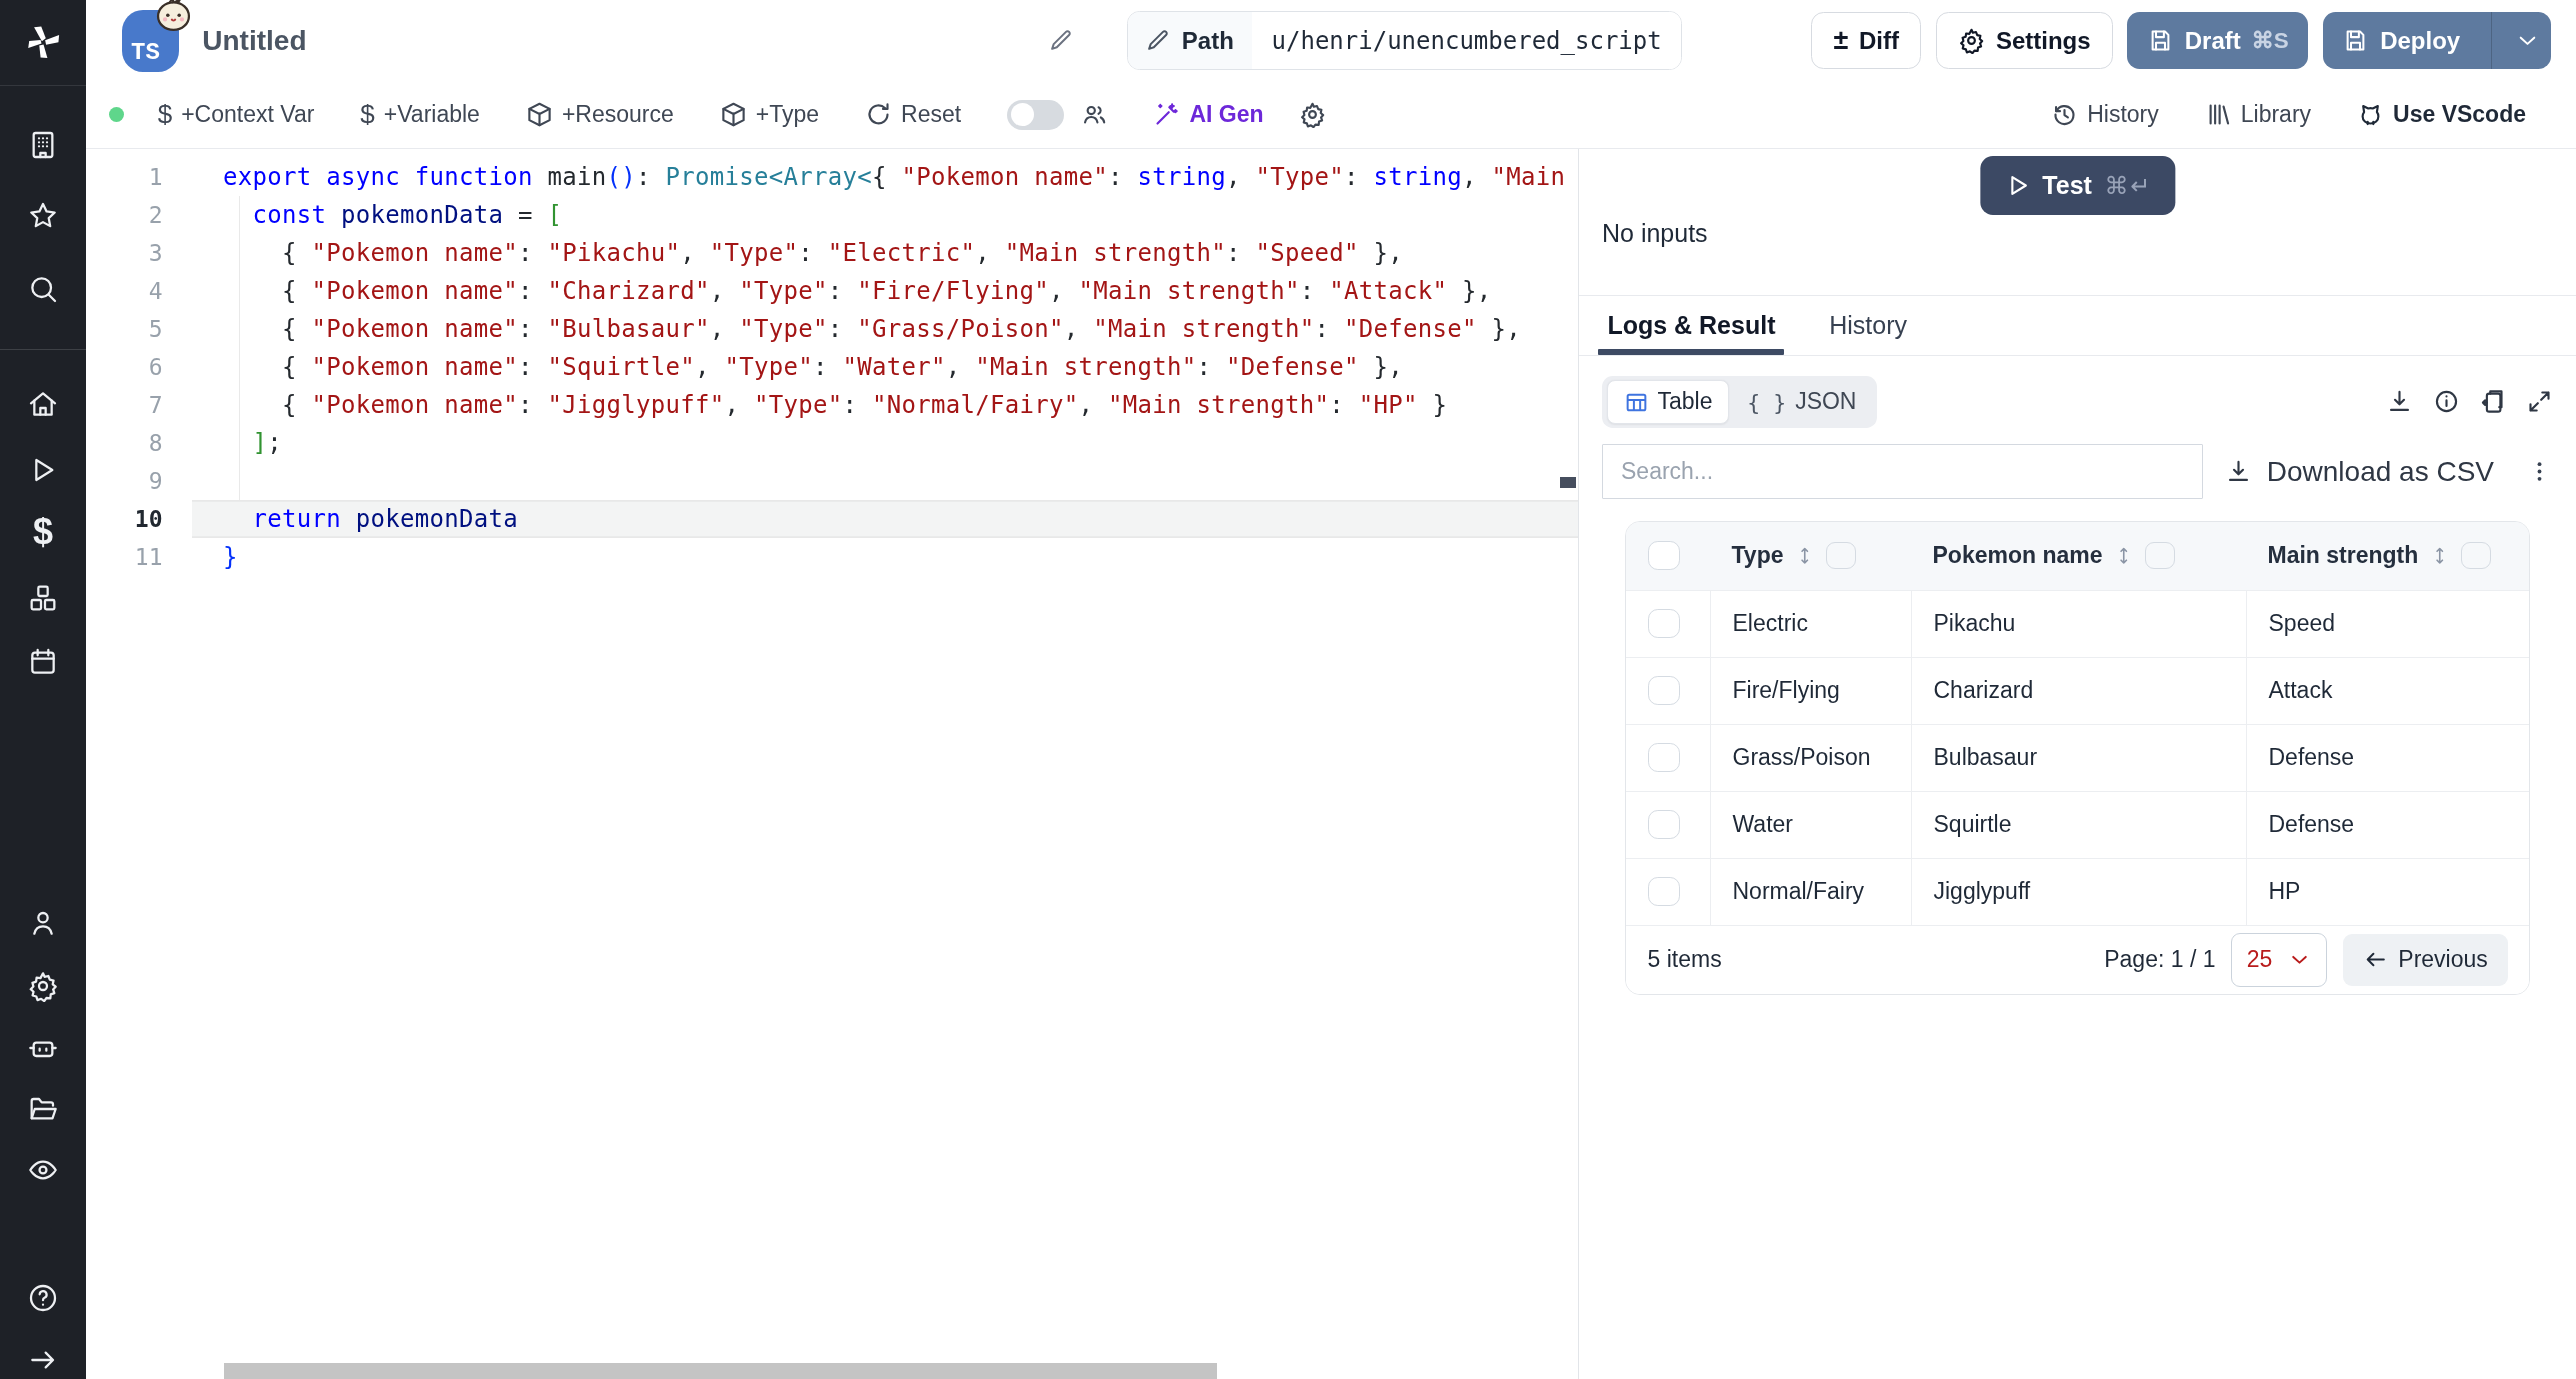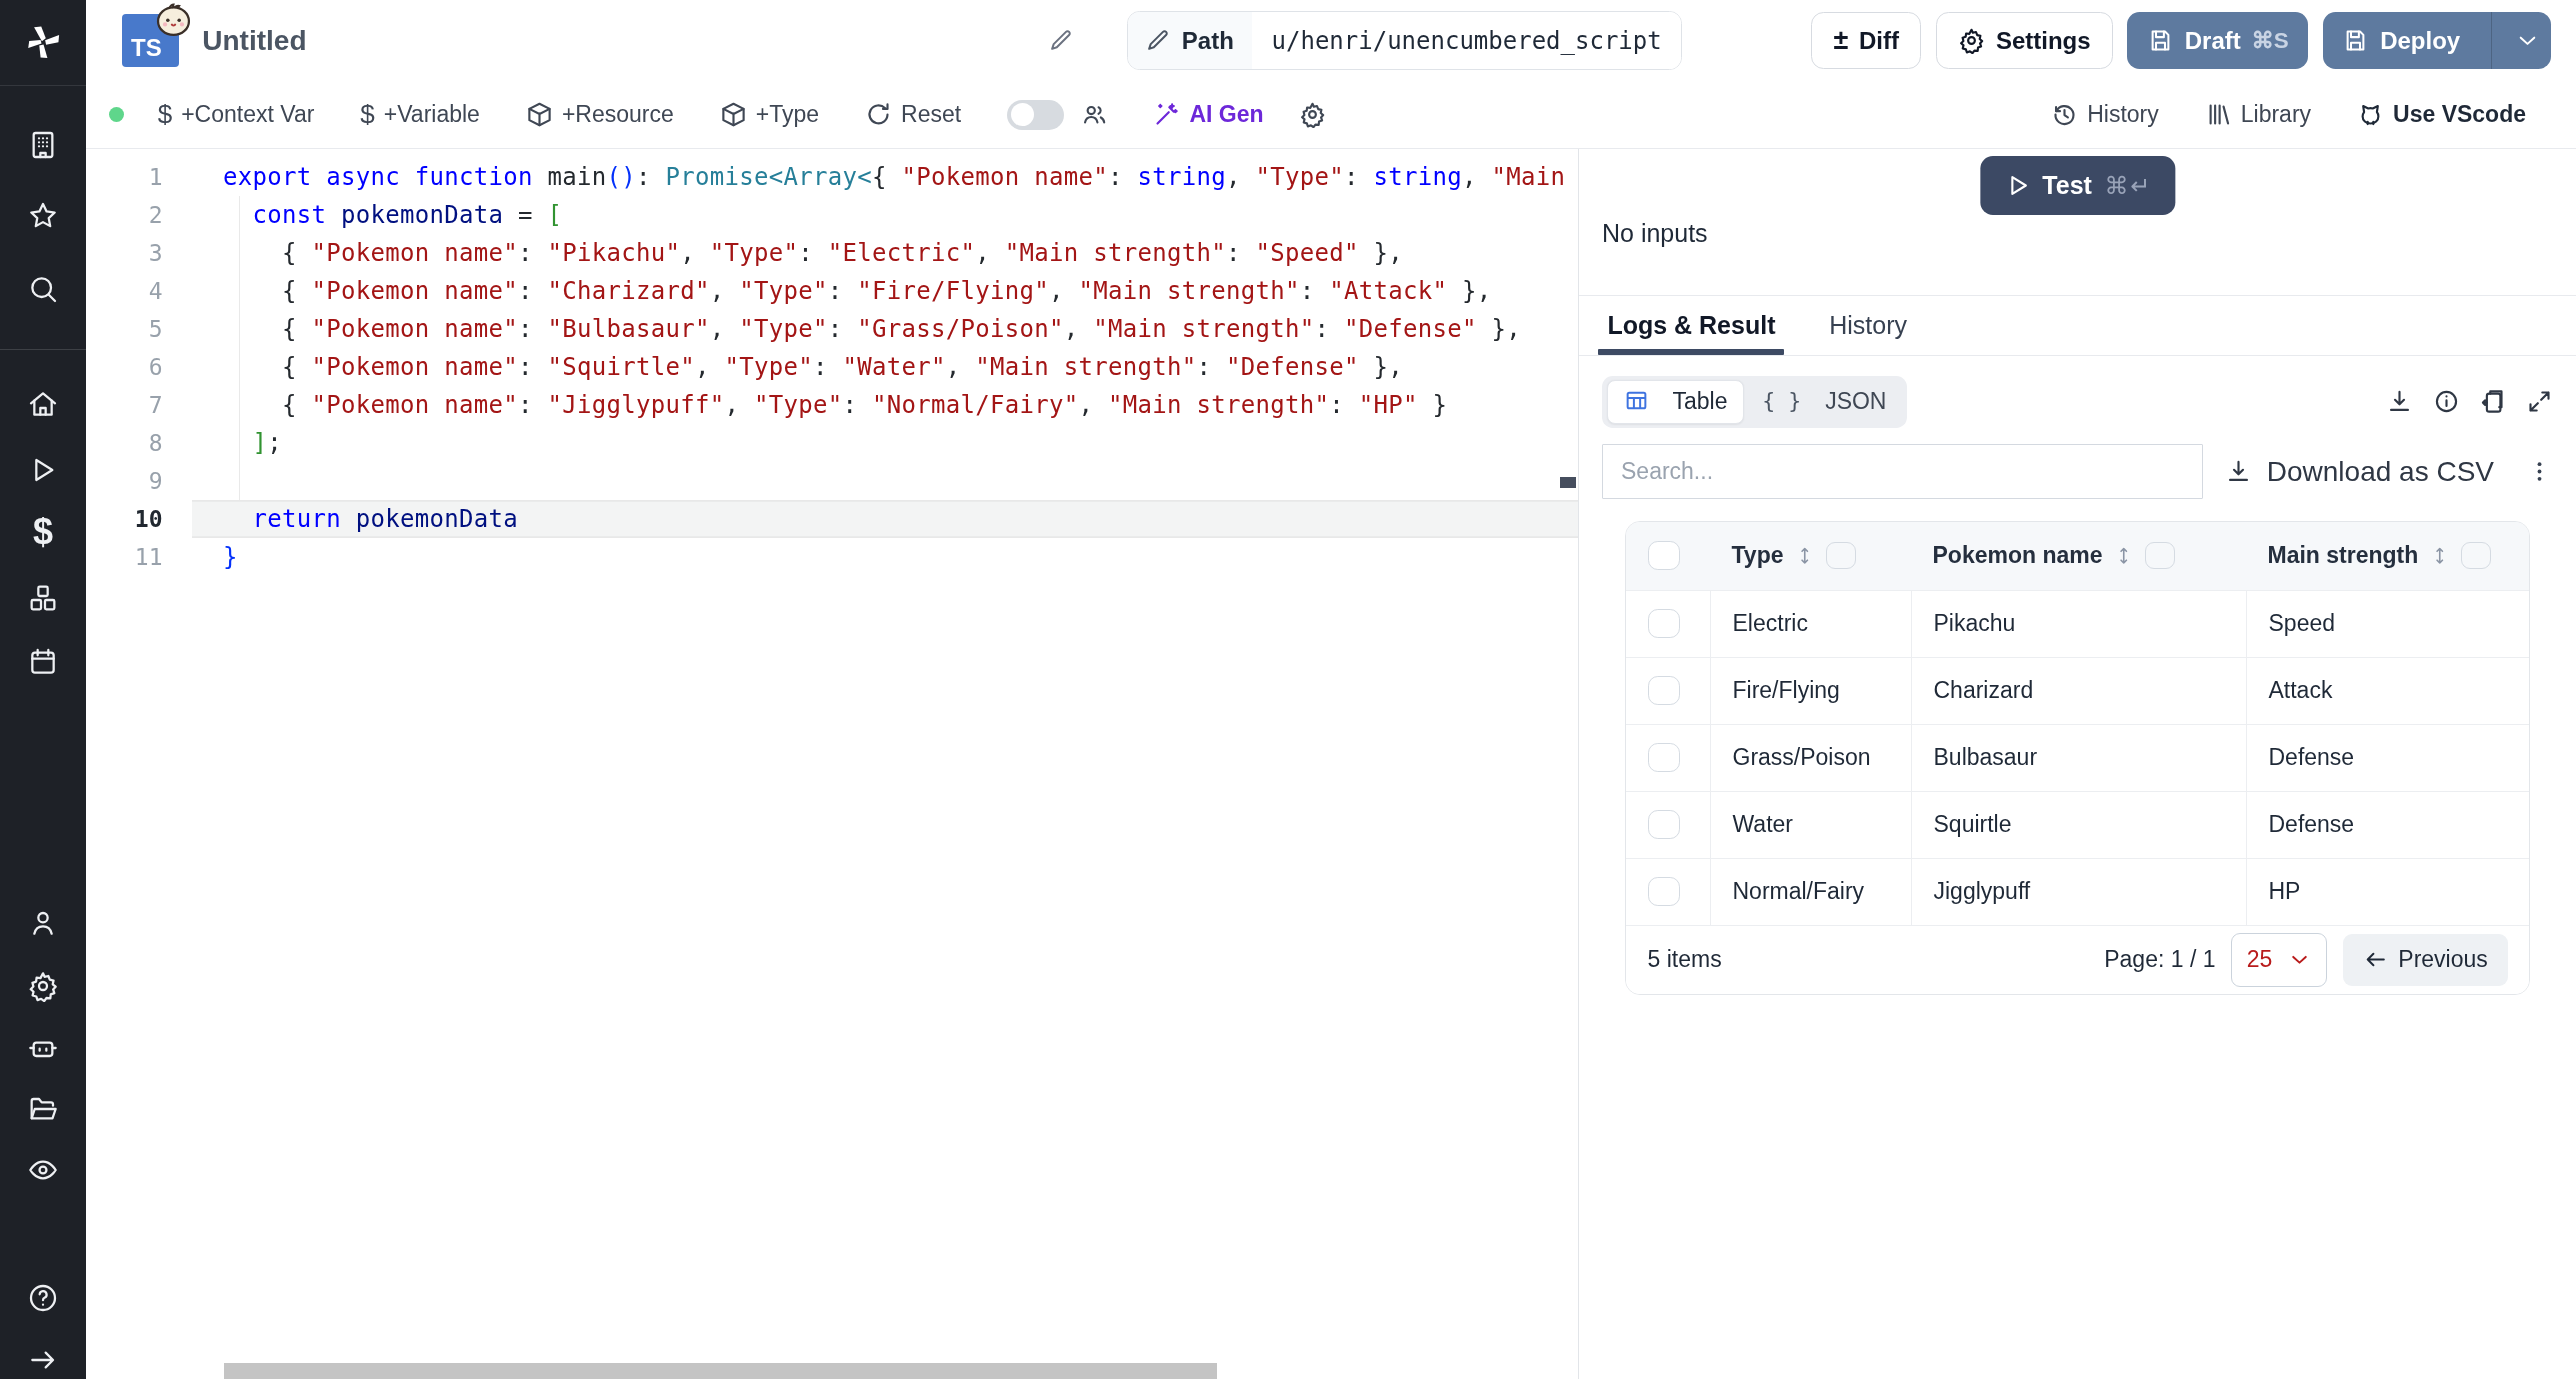--- a/index.html
+++ b/index.html
@@ -9,21 +9,21 @@
   .sidebar{position:relative;width:86px;height:1379px;background:#1e2127;flex:0 0 86px;}
   .sb-logo{position:absolute;top:0;left:0;width:86px;height:85px;display:flex;align-items:center;justify-content:center;border-bottom:0.9px solid rgba(255,255,255,0.10);}
   .sb-ic{position:absolute;left:50%;transform:translate(-50%,-50%);color:#eef0f3;display:flex;align-items:center;justify-content:center;}
   .sb-ic svg{width:32px;height:32px;stroke:currentColor;fill:none;stroke-width:1.7;stroke-linecap:round;stroke-linejoin:round;}
   .sb-div{position:absolute;left:0;top:349px;width:86px;height:0.9px;background:rgba(255,255,255,0.14);}
   .sb-dollar{font-size:36px;font-weight:600;color:#eef0f3;font-family:"Liberation Sans",sans-serif;}
   
   .main{flex:1;display:flex;flex-direction:column;min-width:0;}
   
   .header{height:81px;display:flex;align-items:center;padding:0 25px 0 36px;gap:21.5px;}
-  .file-ic{position:relative;width:57px;height:53px;background:#4879cb;border-radius:4px;flex:0 0 57px;}
+  .file-ic{position:relative;width:57px;height:62px;background:#4879cb;border-radius:21px;flex:0 0 57px;font-family:Liberation Mono, monospace;}
   .file-ic .ts{position:absolute;left:9px;bottom:5.4px;color:#fff;font-weight:700;font-size:24px;}
   .bun{position:absolute;top:-14.3px;right:-14.3px;width:39px;height:39px;}
   .title{font-size:28px;font-weight:700;color:#4b5563;margin-left:1.8px;}
   .spacer{flex:1;}
   .pencil-btn{color:#6b7280;display:flex;}
   .ic24{width:25px;height:25px;stroke:currentColor;fill:none;stroke-width:1.9;stroke-linecap:round;stroke-linejoin:round;}
   .ic26{width:27px;height:27px;stroke:currentColor;fill:none;stroke-width:1.9;stroke-linecap:round;stroke-linejoin:round;}
   .path-pill{display:flex;align-items:stretch;height:57px;border:1.8px solid #dfe3e8;border-radius:12.5px;overflow:hidden;margin-left:32px;margin-right:107px;}
   .path-left{display:flex;align-items:center;gap:10.7px;background:#f8fafc;padding:0 18px;color:#1f2937;font-size:24px;font-weight:600;}
   .path-left .ic24{color:#4b5563;}
@@ -70,21 +70,21 @@
   .test-btn{position:absolute;top:7.2px;left:50%;transform:translateX(-50%);display:flex;align-items:center;gap:12.5px;height:59px;padding:0 23px;border-radius:12.5px;background:#3c4964;color:#fff;font-size:25px;font-weight:700;border:none;}
   .test-btn .kbd{color:#99a3b8;font-weight:500;font-size:24px;letter-spacing:1.8px;}
   .no-inputs{position:absolute;left:23px;top:70px;font-size:25px;color:#1f2937;}
   .tabs{height:59px;display:flex;align-items:stretch;padding-left:23px;border-bottom:1.8px solid #e8eaee;gap:43px;flex:0 0 59px;}
   .tab{position:relative;display:flex;align-items:center;font-size:25px;color:#374151;padding:0 5.4px;}
   .tab.active{color:#111827;font-weight:600;}
   .tab.active::after{content:"";position:absolute;left:-3.6px;right:-3.6px;bottom:0;height:6.3px;background:#3d4a63;border-radius:0.9px;}
   .result-body{padding:19.7px 23px 0 23px;}
   .row1{display:flex;align-items:center;}
   .seg-ctl{display:flex;align-items:center;background:#eceef2;border-radius:10.7px;padding:4.5px;gap:1.8px;}
-  .seg{display:flex;align-items:flex-start;gap:24px;padding:7.2px 16px;border-radius:8px;font-size:23px;color:#3f4754;}
+  .seg{display:flex;align-items:flex-end;gap:9px;padding:7.2px 16px;border-radius:8px;font-size:23px;color:#3f4754;}
   .seg.active{background:#fff;border:0.9px solid #e2e5ea;box-shadow:0 0.9px 1.8px rgba(0,0,0,0.06);color:#1f2937;font-weight:500;}
   .braces{font-family:"DejaVu Sans Mono",monospace;font-size:21.5px;color:#4b5563;}
   .icon-group{margin-left:auto;display:flex;align-items:center;gap:19.7px;color:#2f3744;}
   .icon-group .ic26{width:27px;height:27px;}
   .row2{display:flex;align-items:center;margin-top:16px;}
   .search{width:601px;height:55px;border:1.8px solid #d4d9e0;border-radius:1px;font-size:23px;padding:0 18px;color:#1f2937;box-sizing:border-box;outline:none;font-family:"Liberation Sans",sans-serif;}
   .search::placeholder{color:#9aa3af;}
   .csv{margin-left:auto;display:flex;align-items:center;gap:15px;color:#2f3744;font-size:28px;font-weight:500;}
   .kebab{margin-left:32px;color:#374151;display:flex;}
   

